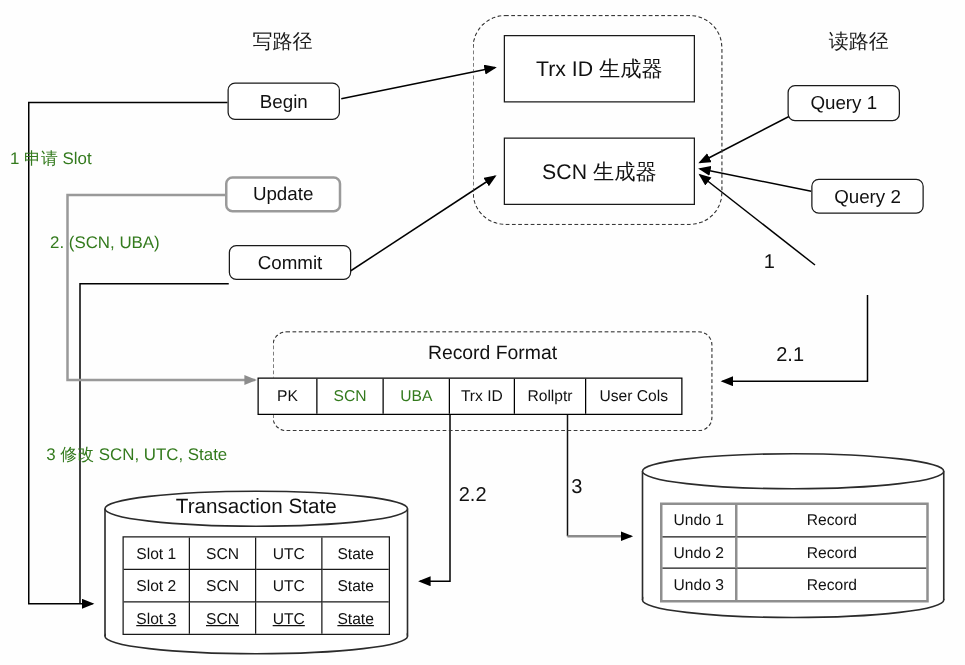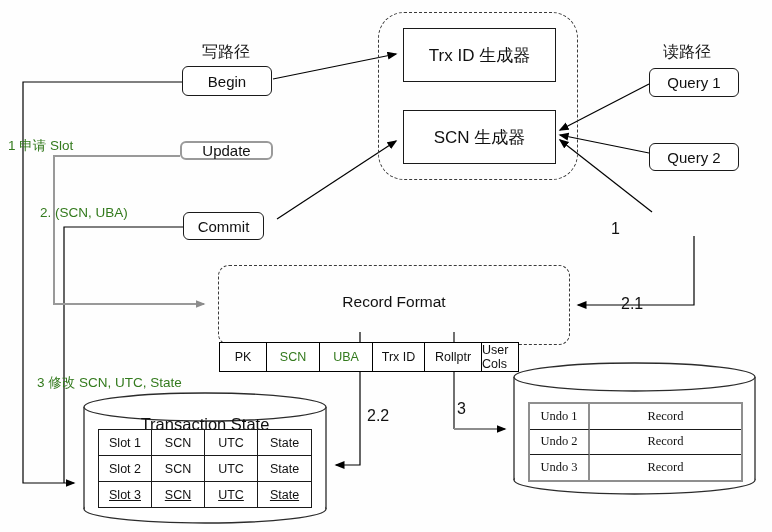--- a/index.html
+++ b/index.html
@@ -1,21 +1,21 @@
 <!DOCTYPE html>
 <html style="--green: #337a1d;"><head>
 <meta charset="utf-8">
 <style>
   html,body{margin:0;padding:0;background:#ffffff;}
   #canvas{
     position:relative;width:772px;height:532px;background:#fefefe;overflow:hidden;
     font-family:"Liberation Sans","DejaVu Sans",sans-serif;color:#111;
   }
   #wires{position:absolute;left:0;top:0;width:772px;height:532px;}
-  .abs{position:absolute;margin-top:19px;}
+  .abs{position:absolute;}
   .heading{font-size:16px;color:#1a1a1a;}
   .node{
     position:absolute;background:#fff;border:1px solid #1a1a1a;border-radius:6px;
     display:flex;align-items:center;justify-content:center;font-size:15px;color:#111;
     box-sizing:border-box;
   }
   .node.gray-border{border:2px solid #9a9a9a;}
   .gen-box{
     position:absolute;background:#fff;border:1px solid #1a1a1a;
     display:flex;align-items:center;justify-content:center;font-size:17px;color:#111;
@@ -48,21 +48,21 @@
   }
   .tt-cell.last-col{border-right:none;}
   .tt-cell.last-row{border-bottom:none;text-decoration:underline;}
   
   .undo-table{
     position:absolute;display:grid;grid-template-columns:60px 1fr;
     background:#fff;border:2px solid #8f8f8f;box-sizing:border-box;
   }
   .undo-cell{
     display:flex;align-items:center;justify-content:center;font-size:12.5px;
-    border-bottom:1px solid #1a1a1a;box-sizing:border-box;font-family:Liberation Serif, serif;
+    border-bottom:1px solid #1a1a1a;box-sizing:border-box;
   }
   .undo-cell.key{border-right:2px solid #8f8f8f;}
   .undo-cell.last-row{border-bottom:none;}
 </style>
 </head>
 <body>
 
 <div id="canvas">
 
   <svg id="wires" viewBox="0 0 772 532">
@@ -102,42 +102,42 @@
     <path d="M694 236 V305 H578" fill="none" stroke="#000" stroke-width="1.2" marker-end="url(#ah)"></path>
     <path d="M360 332 V465 H336" fill="none" stroke="#000" stroke-width="1.2" marker-end="url(#ah)"></path>
     <path d="M454 332 V429" fill="none" stroke="#111" stroke-width="1.2"></path>
     <path d="M454 429 H505" fill="none" stroke="#8c8c8c" stroke-width="2" marker-end="url(#ah)"></path>
   </svg>
 
   <div class="abs heading" style="left:202px;top:23px;">写路径</div>
   <div class="abs heading" style="left:663px;top:23px;">读路径</div>
 
   <div class="node" style="left:182px;top:66px;width:90px;height:30px;">Begin</div>
-  <div class="node gray-border" style="left:180px;top:141px;width:93px;height:19px;">Update</div>
-  <div class="node" style="left:183px;top:212px;width:81px;height:28px;">Commit</div>
+  <div class="node gray-border" style="left:180px;top:141px;width:93px;height:29px;">Update</div>
+  <div class="node" style="left:183px;top:196px;width:98px;height:28px;">Commit</div>
 
   <div class="dashed-wrap" style="left:378px;top:12px;width:200px;height:168px;border-radius:26px;"></div>
   <div class="gen-box" style="left:403px;top:28px;width:153px;height:54px;">Trx ID 生成器</div>
   <div class="gen-box" style="left:403px;top:110px;width:153px;height:54px;">SCN 生成器</div>
 
-  <div class="node" style="left:649px;top:68px;width:90px;height:29px;">Query 1</div>
+  <div class="node" style="left:630px;top:68px;width:90px;height:29px;">Query 1</div>
   <div class="node" style="left:649px;top:143px;width:90px;height:28px;">Query 2</div>
 
   <div class="abs green-note" style="left:8px;top:118px;">1 申请 Slot</div>
   <div class="abs green-note" style="left:40px;top:186px;">2. (SCN, UBA)</div>
   <div class="abs green-note" style="left:37px;top:355px;">3 修改 SCN, UTC, State</div>
 
   <div class="abs num-label" style="left:611px;top:201px;">1</div>
   <div class="abs num-label" style="left:621px;top:276px;">2.1</div>
   <div class="abs num-label" style="left:367px;top:388px;">2.2</div>
   <div class="abs num-label" style="left:457px;top:381px;">3</div>
 
   <div class="dashed-wrap" style="left:218px;top:265px;width:352px;height:80px;border-radius:11px;"></div>
   <div class="abs title-label" style="left:218px;top:274px;width:352px;font-size:15.5px;">Record Format</div>
-  <div class="rf-table" style="left:219px;top:302px;width:300px;height:30px;margin-top:40px;">
+  <div class="rf-table" style="left:206px;top:302px;width:340px;height:30px;">
     <div class="rf-cell" style="width:47px;">PK</div>
     <div class="rf-cell green" style="width:53px;">SCN</div>
     <div class="rf-cell green" style="width:53px;">UBA</div>
     <div class="rf-cell" style="width:52px;">Trx ID</div>
     <div class="rf-cell" style="width:57px;">Rollptr</div>
     <div class="rf-cell" style="flex:1;">User Cols</div>
   </div>
 
   <div class="abs title-label" style="left:84px;top:396px;width:242px;font-size:16.5px;">Transaction State</div>
   <div class="tt-table" style="left:98px;top:429px;width:214px;height:79px;">

